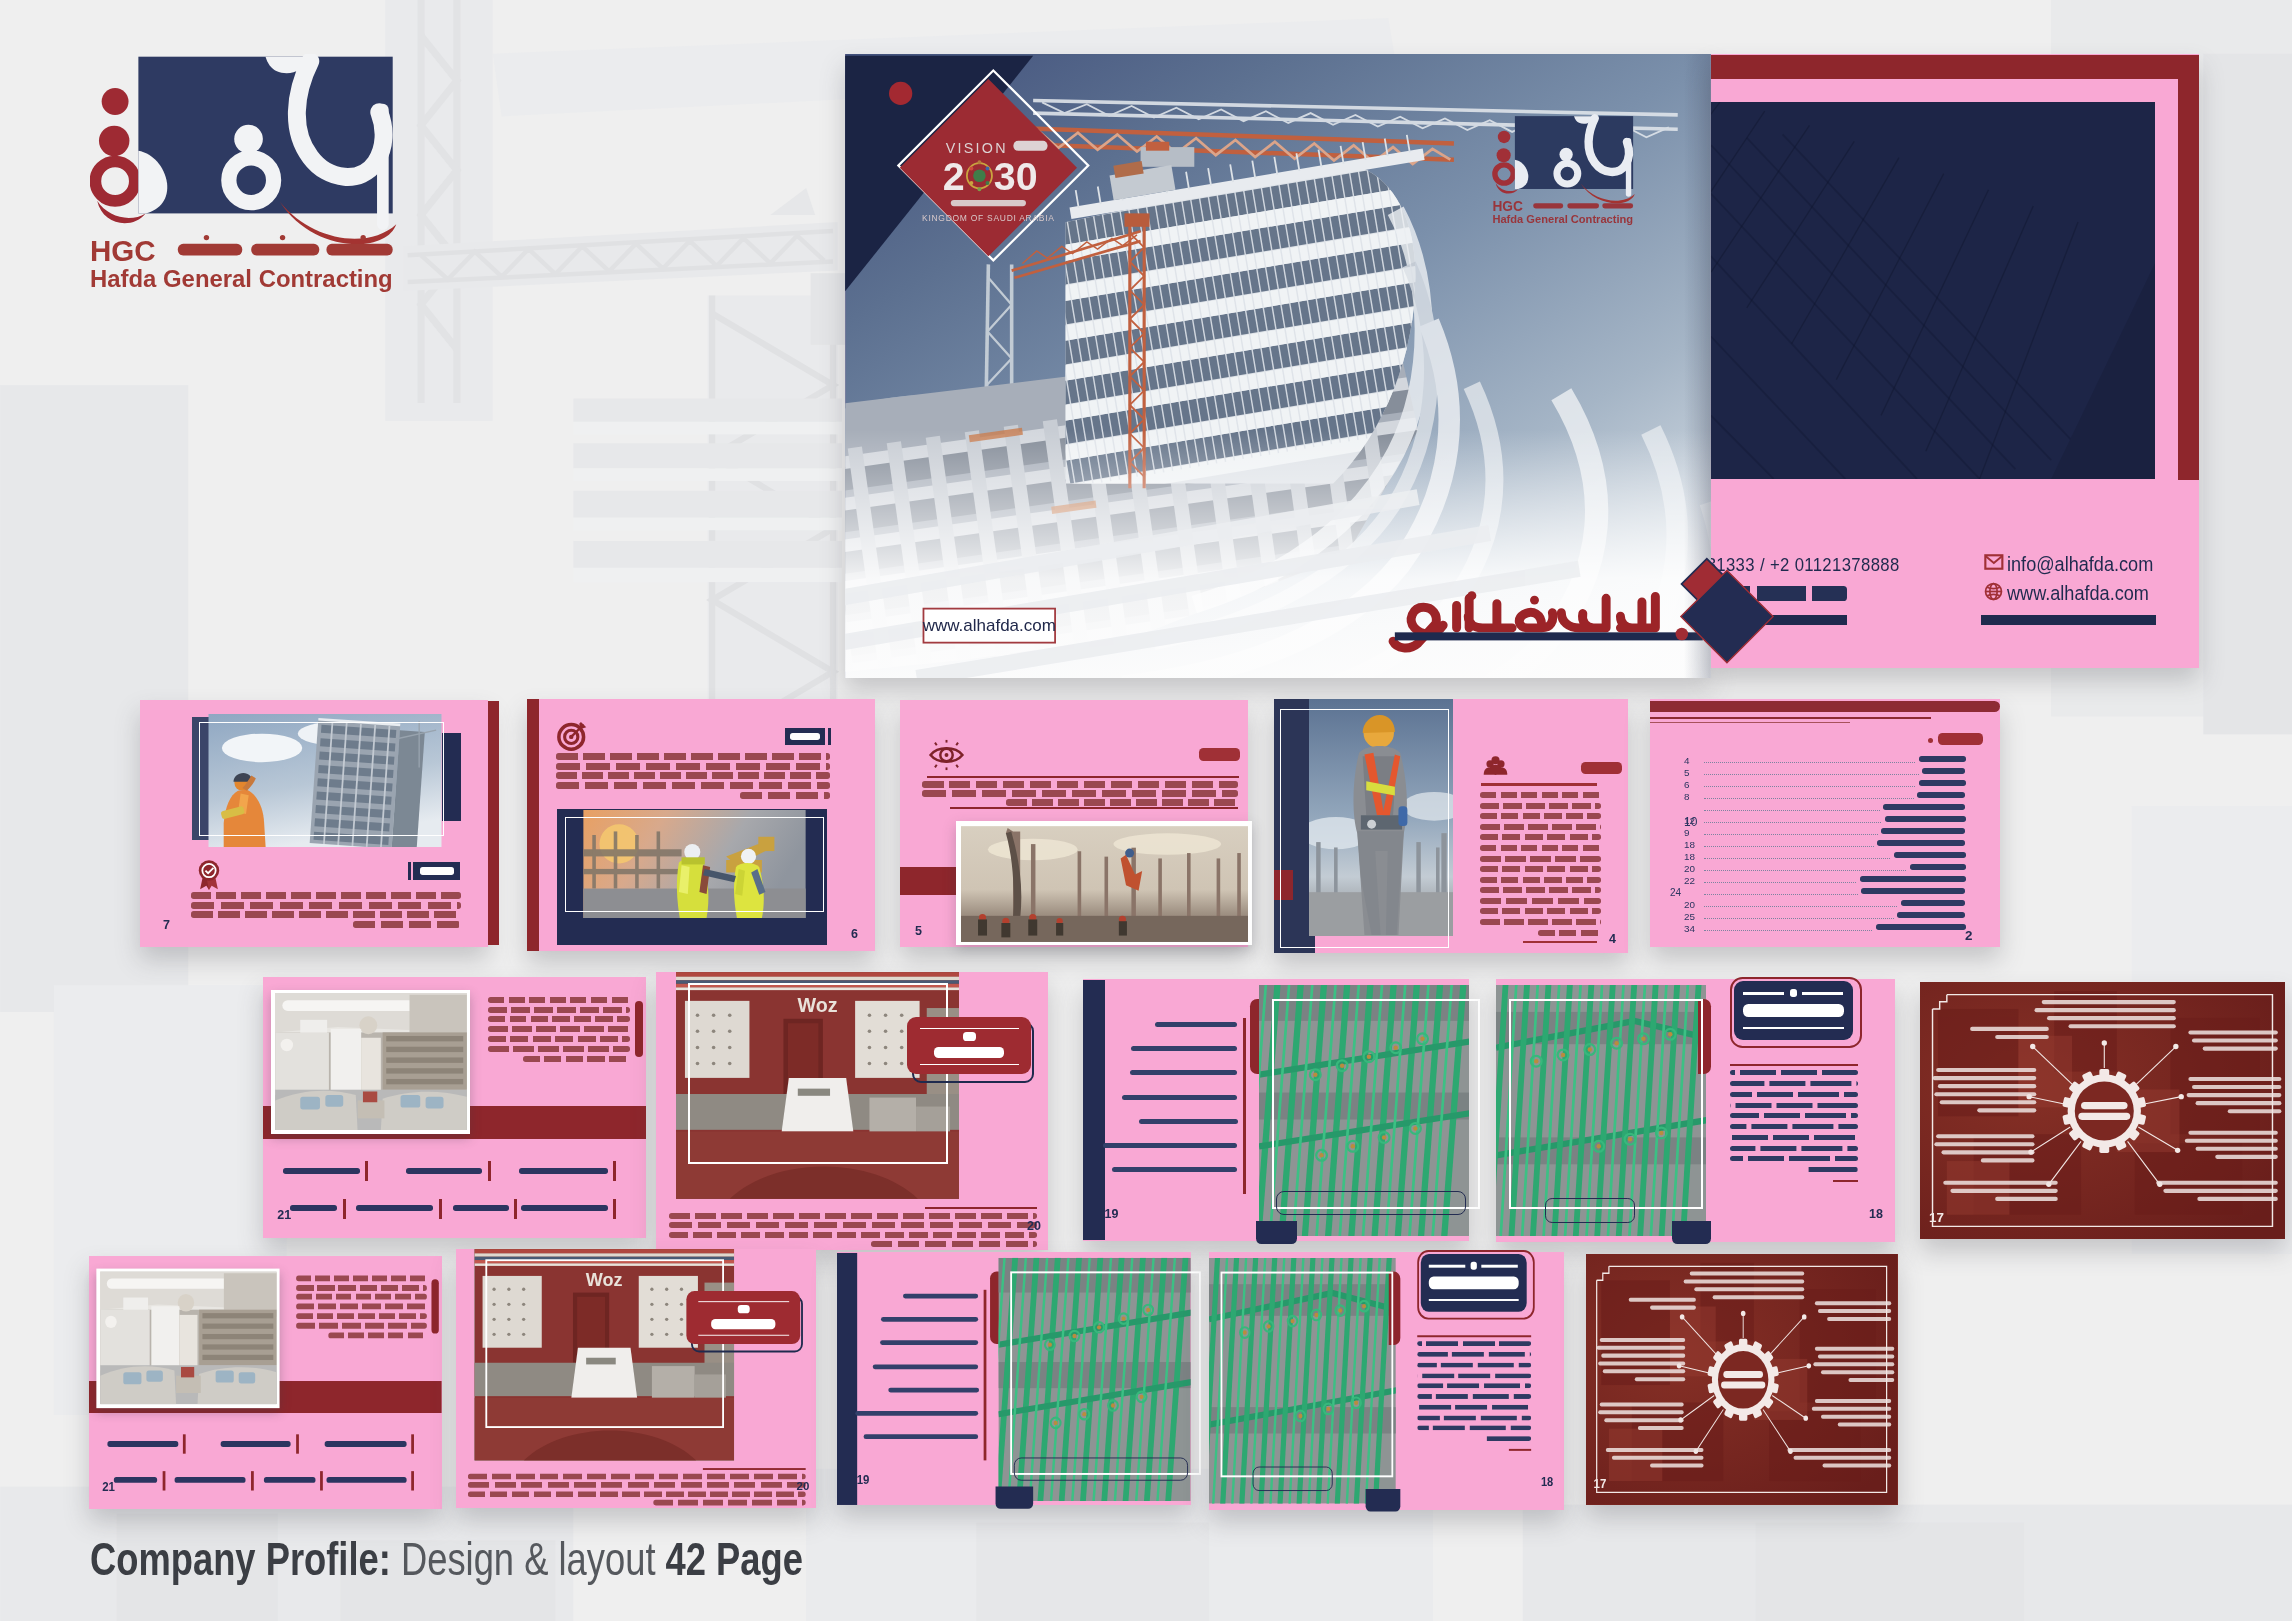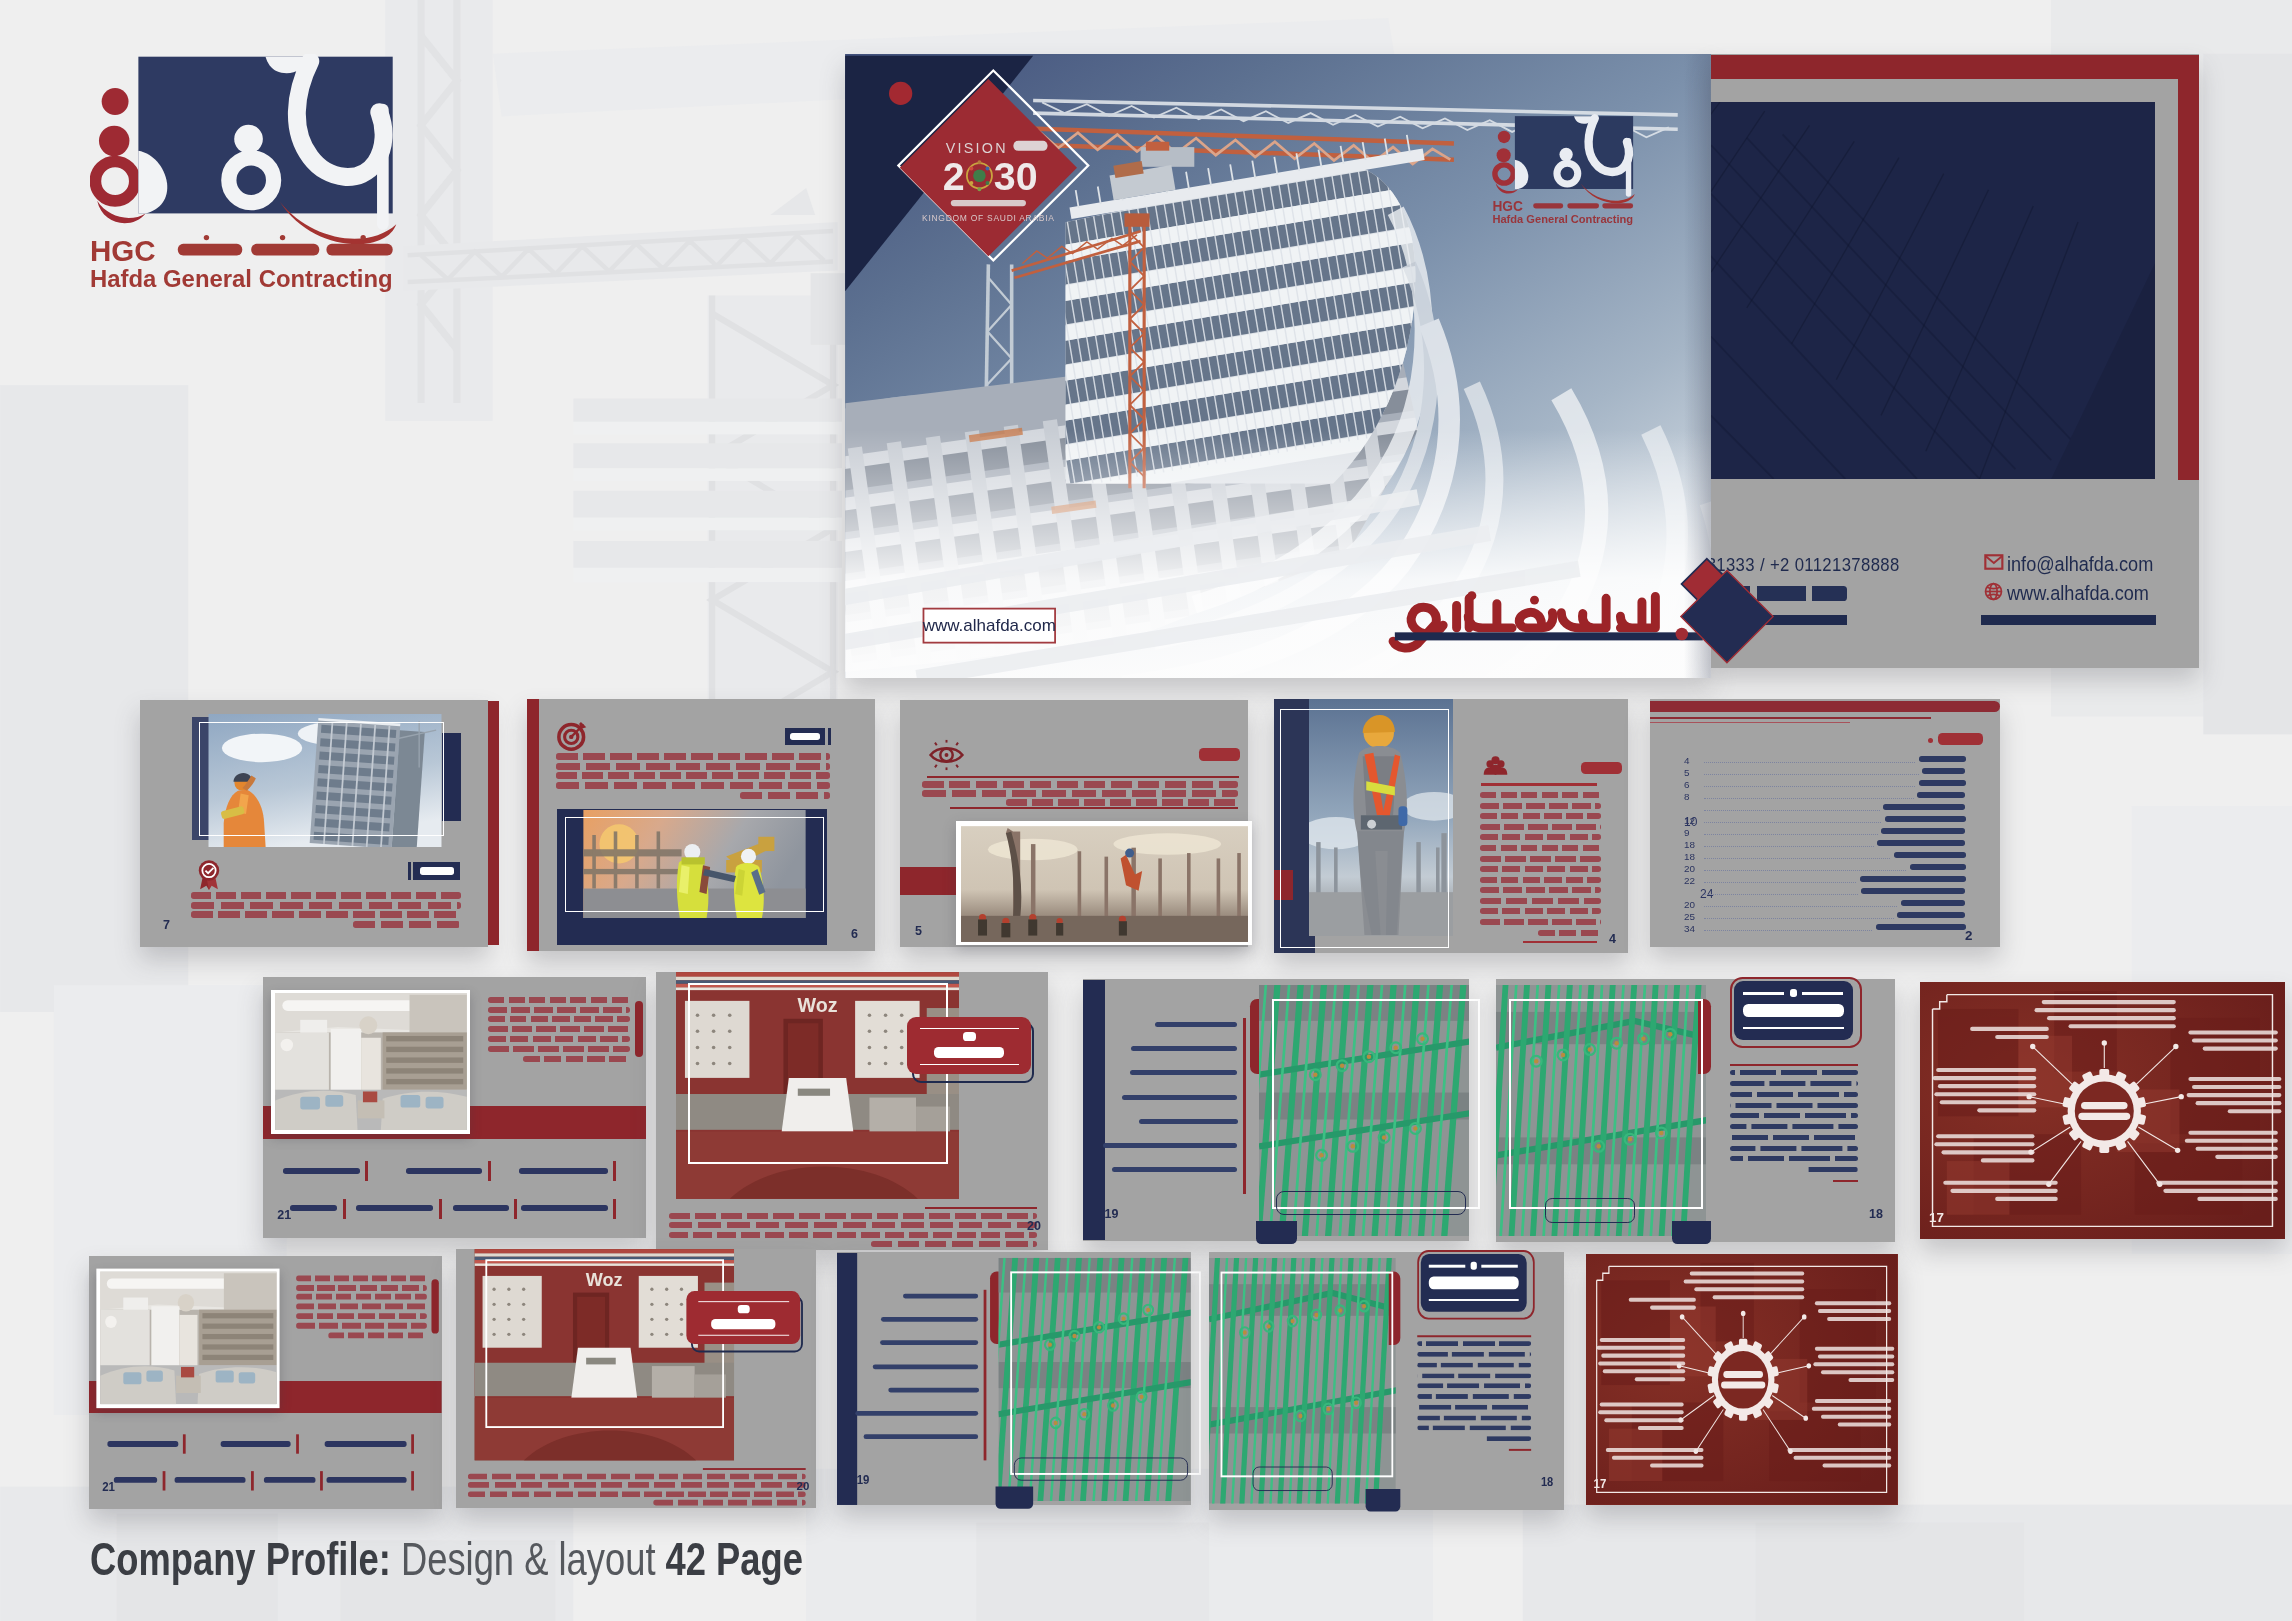--- a/index.html
+++ b/index.html
@@ -1,17 +1,17 @@
 <!DOCTYPE html>
 <html style="font-size:14.3px"><head><meta charset="utf-8">
 <style>
 html,body{margin:0;padding:0}
 #stage{position:relative;width:2293px;height:1621px;background:#efefef;overflow:hidden;font-family:"Liberation Sans",sans-serif}
 .abs{position:absolute}
-.pg{position:absolute;background:#a3a3a3;box-shadow:0 12.5px 23px rgba(70,70,80,.25)}
+.pg{position:absolute;background:#f9a8d4;box-shadow:0 12.5px 23px rgba(70,70,80,.25)}
 .ln{position:absolute;height:7.2px;border-radius:2.7px}
 svg{display:block}
 </style></head>
 <body>
 <div id="stage">
 
 <svg class="abs" style="left:0;top:0" width="2293" height="1621" viewBox="0 0 2560 1810">
   <rect x="0" y="0" width="2560" height="1810" fill="#efefef"></rect>
   <g fill="#e7e8ea">
     <rect x="0" y="430" width="210" height="700"></rect>
@@ -823,21 +823,21 @@
   <div class="abs" style="left:227px;top:141px;width:88px;height:6.3px;border-radius:2.7px;background:#2e3a62"></div>
   <div class="abs" style="left:34px;top:152px;font-size:9.9px;color:#2c3560">18</div>
   <div class="abs" style="left:54px;top:159px;width:186px;height:0;border-bottom:1.8px dotted #7d84a0"></div>
   <div class="abs" style="left:244px;top:153px;width:72px;height:6.3px;border-radius:2.7px;background:#2e3a62"></div>
   <div class="abs" style="left:34px;top:164px;font-size:9.9px;color:#2c3560">20</div>
   <div class="abs" style="left:54px;top:171px;width:202px;height:0;border-bottom:1.8px dotted #7d84a0"></div>
   <div class="abs" style="left:260px;top:165px;width:56px;height:6.3px;border-radius:2.7px;background:#2e3a62"></div>
   <div class="abs" style="left:34px;top:176px;font-size:9.9px;color:#2c3560">22</div>
   <div class="abs" style="left:54px;top:183px;width:152px;height:0;border-bottom:1.8px dotted #7d84a0"></div>
   <div class="abs" style="left:210px;top:177px;width:106px;height:6.3px;border-radius:2.7px;background:#2e3a62"></div>
-  <div class="abs" style="left:50px;top:188px;font-size:12px;color:#2c3560">24</div>
+  <div class="abs" style="left:20px;top:188px;font-size:10px;color:#2c3560">24</div>
   <div class="abs" style="left:54px;top:195px;width:154px;height:0;border-bottom:1.8px dotted #7d84a0"></div>
   <div class="abs" style="left:211px;top:189px;width:104px;height:6.3px;border-radius:2.7px;background:#2e3a62"></div>
   <div class="abs" style="left:34px;top:200px;font-size:9.9px;color:#2c3560">20</div>
   <div class="abs" style="left:54px;top:207px;width:193px;height:0;border-bottom:1.8px dotted #7d84a0"></div>
   <div class="abs" style="left:251px;top:201px;width:64px;height:6.3px;border-radius:2.7px;background:#2e3a62"></div>
   <div class="abs" style="left:34px;top:212px;font-size:9.9px;color:#2c3560">25</div>
   <div class="abs" style="left:54px;top:219px;width:190px;height:0;border-bottom:1.8px dotted #7d84a0"></div>
   <div class="abs" style="left:247px;top:213px;width:68px;height:6.3px;border-radius:2.7px;background:#2e3a62"></div>
   <div class="abs" style="left:34px;top:224px;font-size:9.9px;color:#2c3560">34</div>
   <div class="abs" style="left:54px;top:231px;width:168px;height:0;border-bottom:1.8px dotted #7d84a0"></div>

